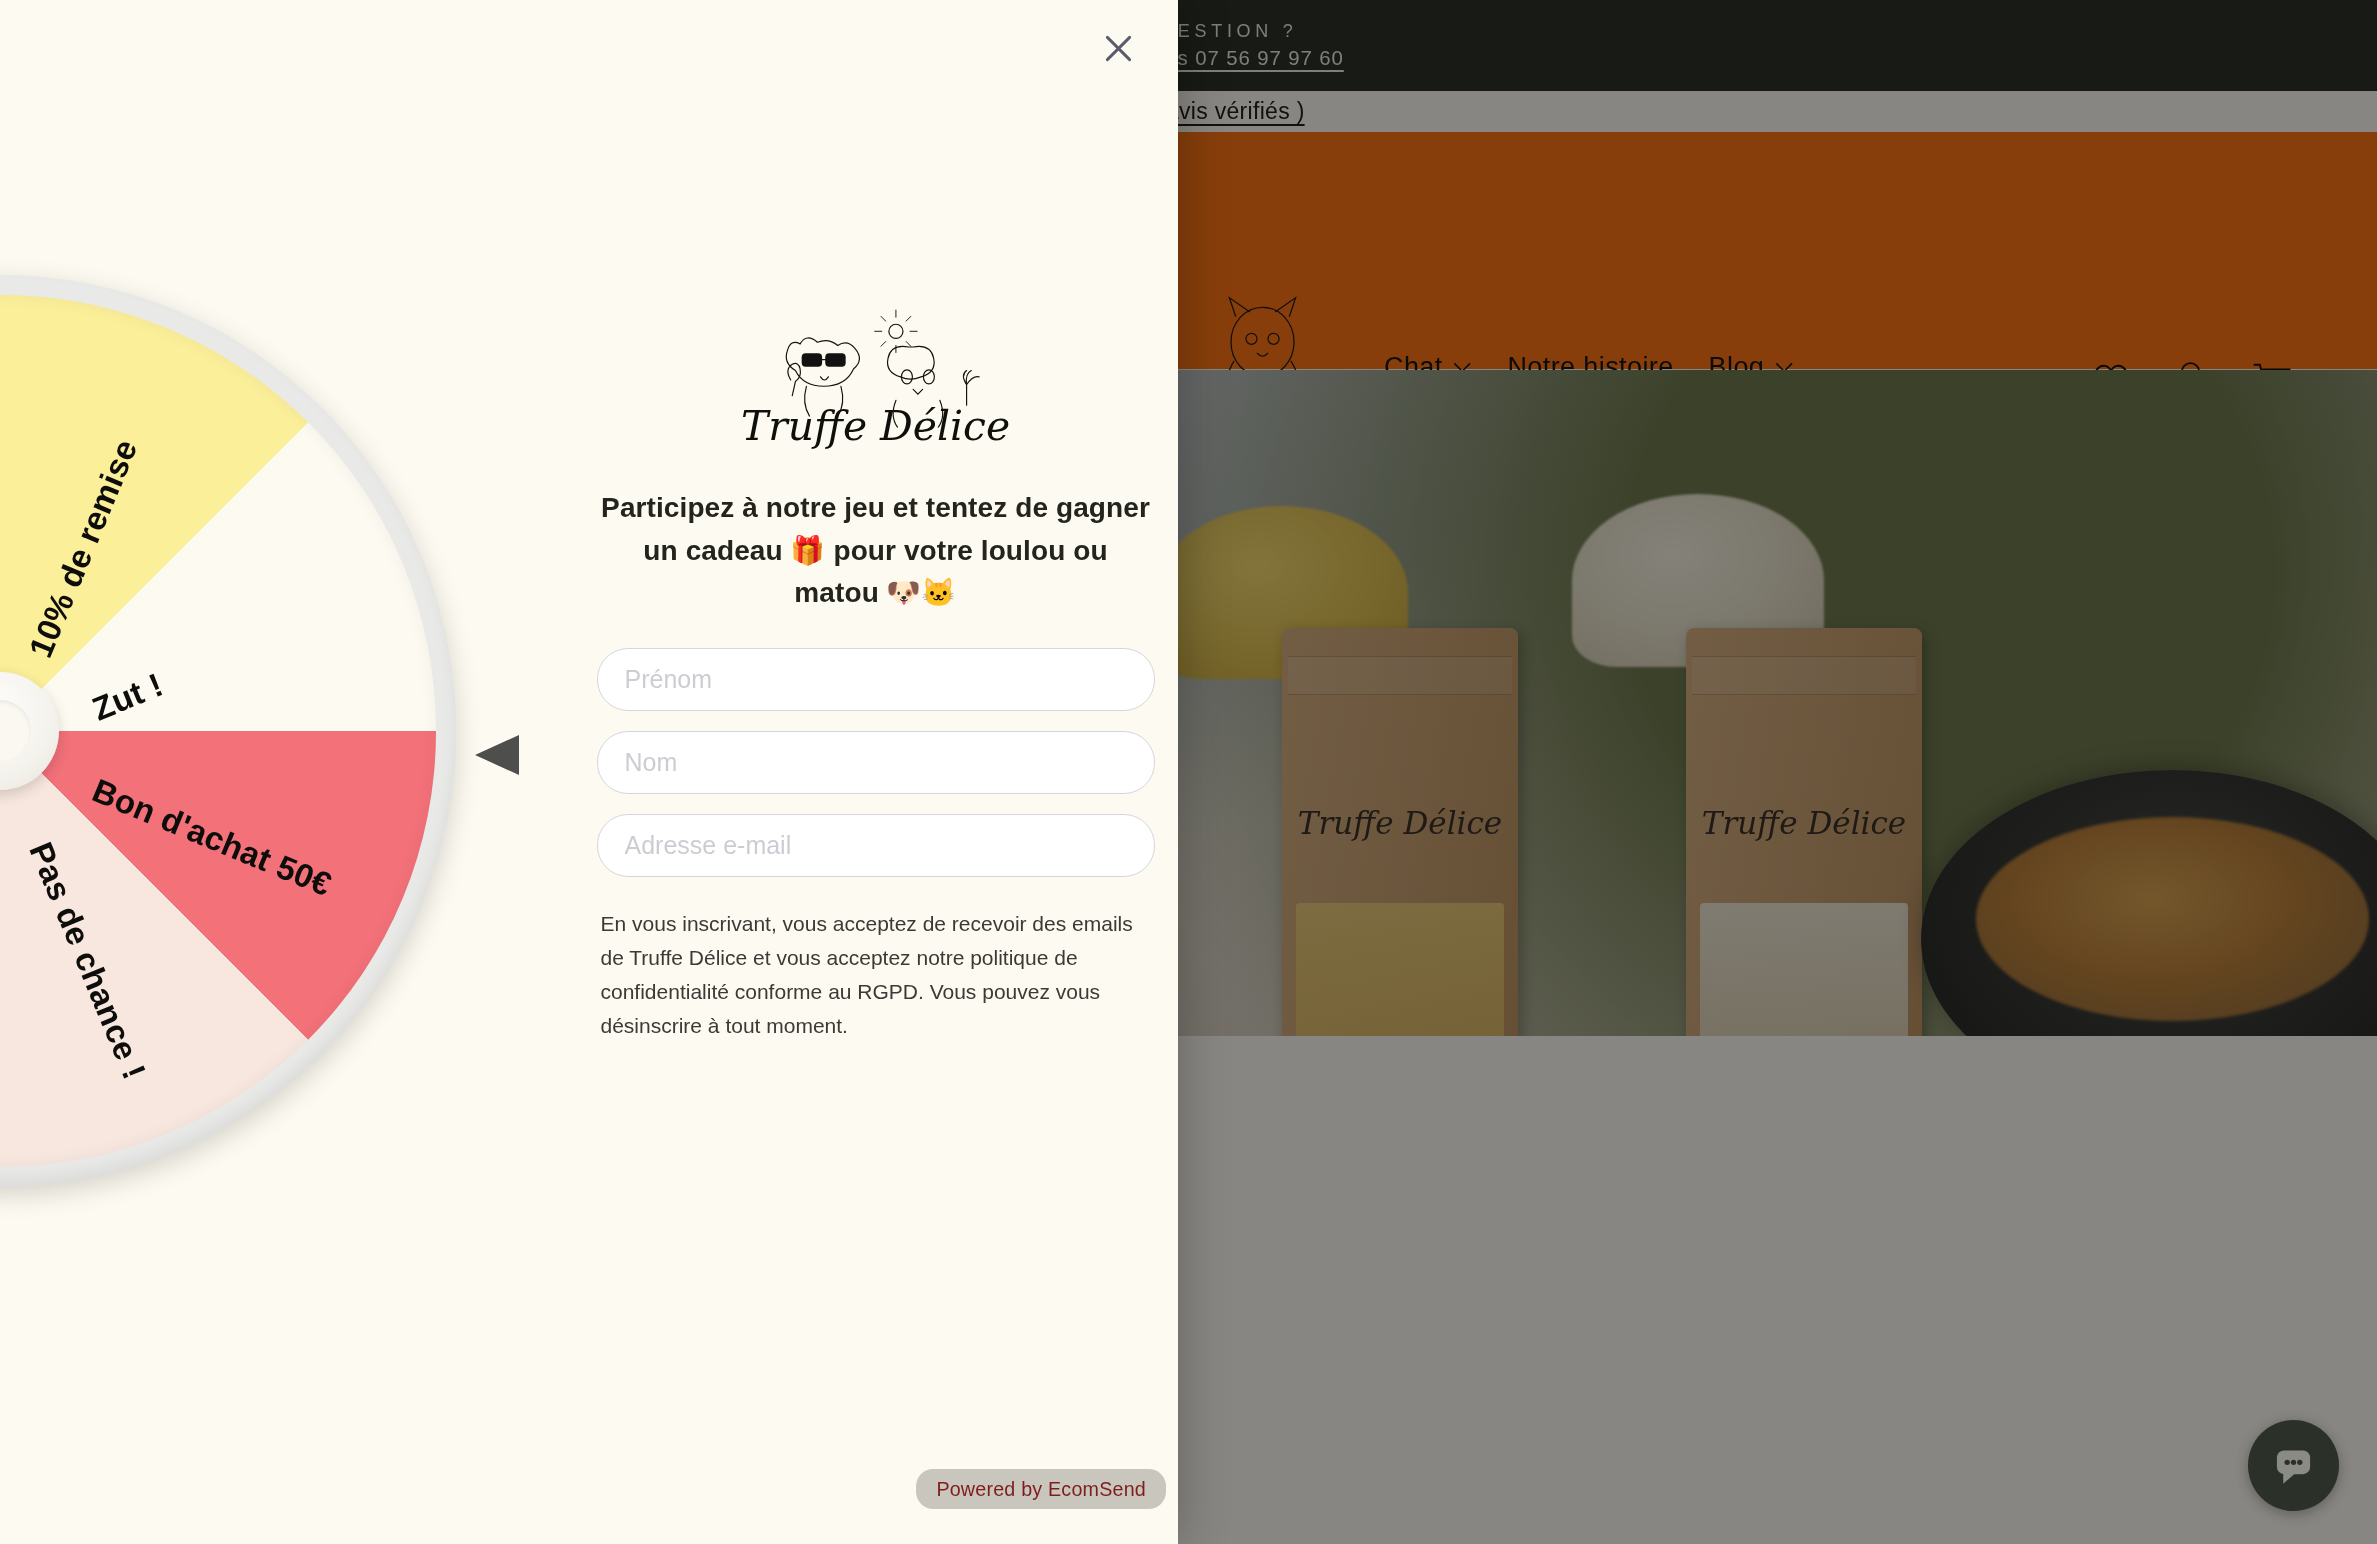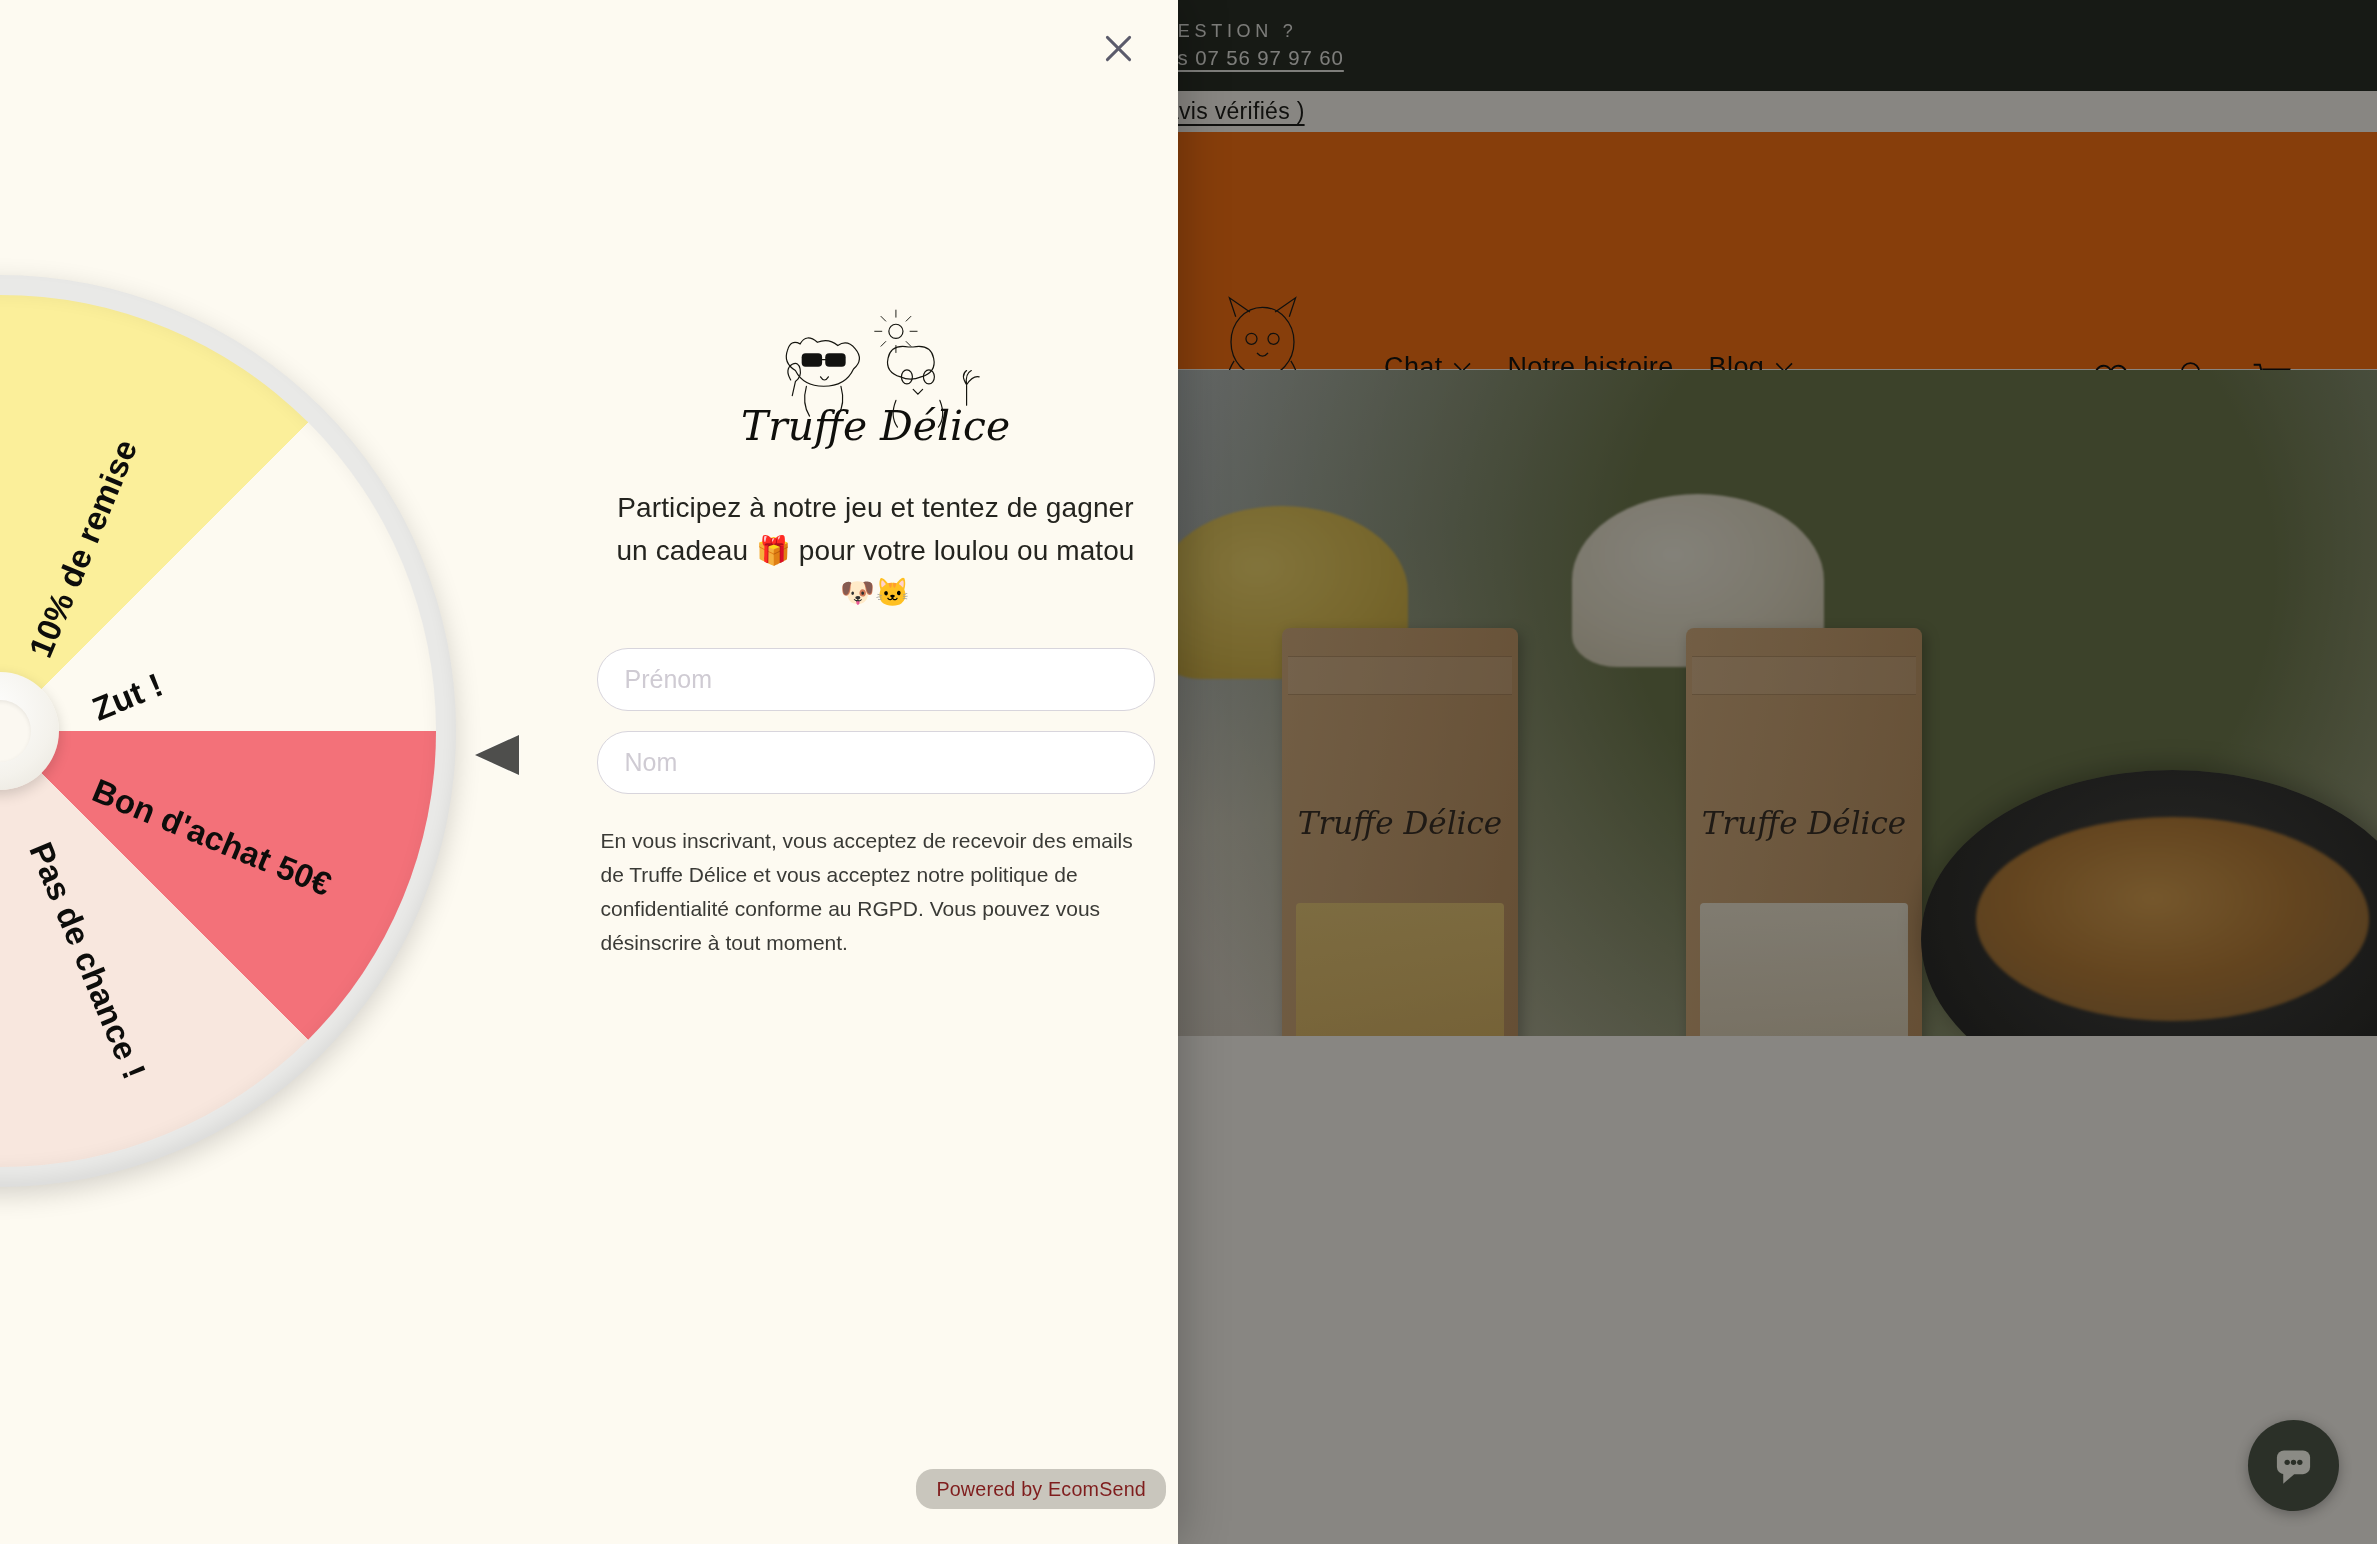--- a/index.html
+++ b/index.html
@@ -213,21 +213,21 @@
     position: absolute; left: 573px; top: 0; width: 605px; height: 1544px;
     display: flex; flex-direction: column; align-items: center;
   }
   .logo-block {
     margin-top: 307px; width: 283px; height: 145px;
     display: flex; align-items: center; justify-content: center;
   }
   .headline {
     margin-top: 35px; width: 550px;
     text-align: center; font-size: 28px; line-height: 1.52;
-    color: #24241f; letter-spacing: 0.1px;
+    color: #24241f; letter-spacing: 0.1px; font-weight: bold;
   }
   .fields { margin-top: 33px; width: 558px; display: flex; flex-direction: column; gap: 20.4px; }
   .field {
     width: 558px; height: 63px; border-radius: 31px;
     border: 1.6px solid #d8d5dc; background: #fff;
     padding: 0 27px; font-size: 25px; color: #2a2a28;
     font-family: "Liberation Sans", sans-serif; outline: none;
   }
   .field::placeholder { color: #cfcbd3; }
   .cta {
@@ -422,20 +422,21 @@
         </g>
         <text x="170" y="166" text-anchor="middle" font-family="DejaVu Serif, serif" font-style="italic" font-size="52" fill="#0f0f0c">Truffe Délice</text>
       </svg>
     </div>
 
     <div class="headline">Participez à notre jeu et tentez de gagner un cadeau 🎁 pour votre loulou ou matou 🐶🐱</div>
 
     <div class="fields">
       <input class="field" type="text" placeholder="Prénom" style="">
       <input class="field" type="text" placeholder="Nom" style="">
+      <input class="field" type="email" placeholder="Adresse e-mail" style="">
     </div>
 
 
     <div class="legal">En vous inscrivant, vous acceptez de recevoir des emails de Truffe Délice et vous acceptez notre politique de confidentialité conforme au RGPD. Vous pouvez vous désinscrire à tout moment.</div>
   </div>
 
   <div class="powered">Powered by EcomSend</div>
 </div>
 
 

